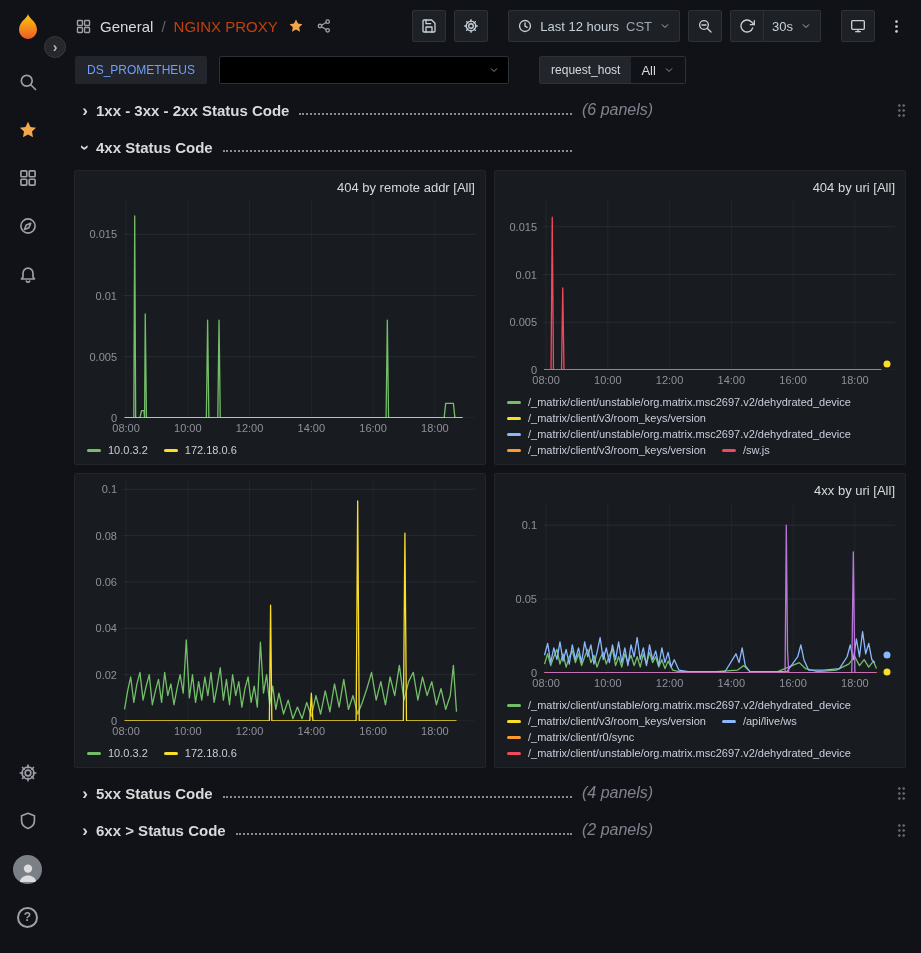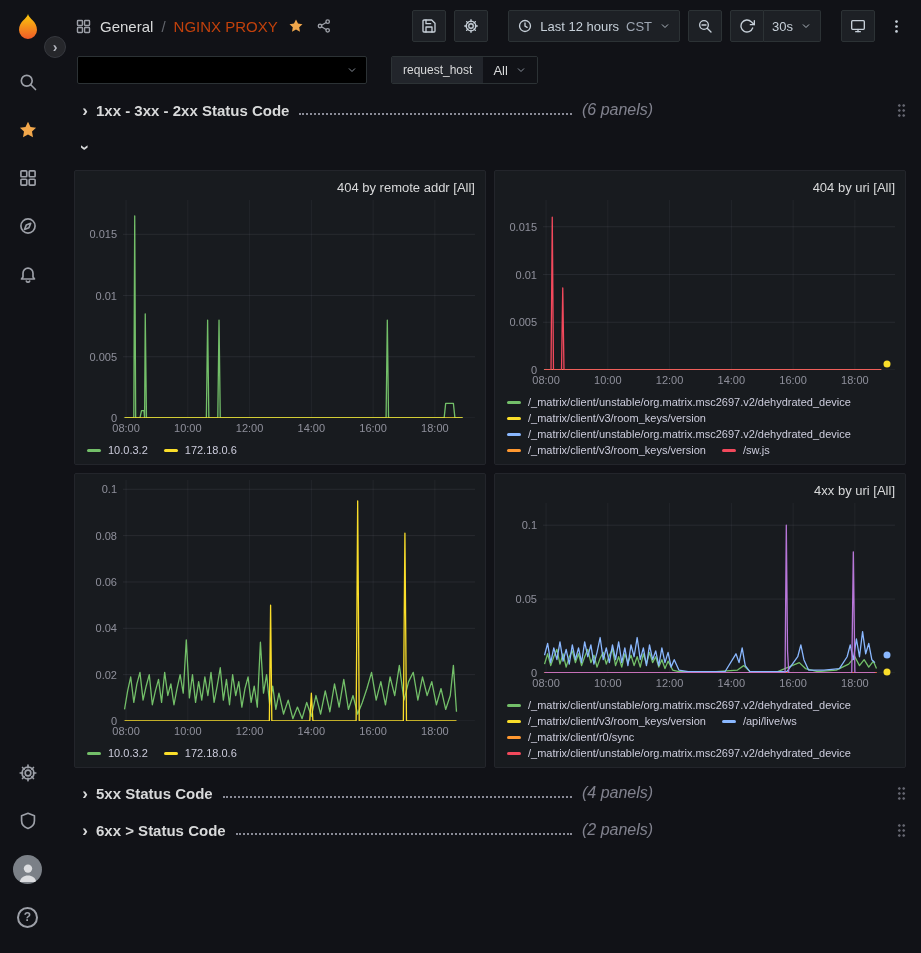--- a/index.html
+++ b/index.html
@@ -40,21 +40,21 @@
   .btn-group .btn:first-child{border-radius:2px 0 0 2px}
   .btn-group .btn:last-child{border-radius:0 2px 2px 0;border-left:none}
   .gap-l{margin-left:12px}
   .icon-stroke{fill:none;stroke:currentColor;stroke-width:2;stroke-linecap:round;stroke-linejoin:round}
   .chev-sm{width:12px !important;height:12px !important;opacity:.85}
 
   
   .var-row{height:36px;display:flex;align-items:center;gap:10px;padding:0 20px}
   .var-label{background:#22252b;color:#6e9fff;font-size:12px;font-weight:500;height:28px;display:flex;align-items:center;padding:0 12px;border-radius:2px;cursor:pointer}
   .var-black{width:290px;height:28px;background:#000;border:1px solid #2c3235;border-radius:2px;display:flex;align-items:center;justify-content:flex-end;padding:0 8px;color:#9fa7b3;cursor:pointer;margin-left:2px}
-  .var-pair{display:flex;height:28px;border:1px solid #2c3235;border-radius:2px;overflow:hidden;margin-left:14px;cursor:pointer}
+  .var-pair{display:flex;height:28px;border:1px solid #2c3235;border-radius:2px;overflow:hidden;margin-left:20px;cursor:pointer}
   .var-pair .k{background:#22252b;color:#d8d9da;font-size:12px;display:flex;align-items:center;padding:0 11px}
   .var-pair .v{background:#111217;color:#d8d9da;font-size:13px;display:flex;align-items:center;gap:7px;padding:0 10px}
   .var-pair .v .chev-sm{color:#9fa7b3}
 
   
   .dash{flex:1;padding:8px 15px 0 19px;overflow:hidden}
   .row-header{display:flex;align-items:center;height:28px;margin-bottom:9px;cursor:pointer}
   .chev{width:22px;flex:0 0 22px;font-size:17px;font-weight:700;color:#d8d9da;display:flex;justify-content:center;line-height:1}
   .chev.open{transform:rotate(90deg)}
   .row-title-wrap{display:flex;align-items:flex-end;width:486px;min-width:0}
@@ -250,20 +250,21 @@
           <svg viewBox="0 0 24 24" fill="currentColor" style="width:17px;height:17px">
               <circle cx="12" cy="5" r="1.9"></circle>
               <circle cx="12" cy="12" r="1.9"></circle>
               <circle cx="12" cy="19" r="1.9"></circle>
             </svg>
         </button>
       </div>
     </header>
 
     <div class="var-row">
+      <span class="var-label">DS_PROMETHEUS</span>
       <span class="var-black">
         <span></span>
         <svg viewBox="0 0 24 24" class="icon-stroke chev-sm">
             <polyline points="6.5 9.5 12 15 17.5 9.5"></polyline>
           </svg>
       </span>
       <span class="var-pair">
         <span class="k">request_host</span>
         <span class="v">
           <span>All</span>
@@ -281,20 +282,24 @@
         <span class="row-title-wrap">
           <span class="row-title">1xx - 3xx - 2xx Status Code</span>
           <span class="dots"></span>
         </span>
         <span class="panel-count">(6 panels)</span>
         <span class="drag-handle"></span>
       </div>
 
       <div class="row-header">
         <span class="chev open">›</span>
+        <span class="row-title-wrap">
+          <span class="row-title">4xx Status Code</span>
+          <span class="dots"></span>
+        </span>
       </div>
 
       <div class="panel-grid">
 
         <section class="panel chart-panel">
           <h2 class="panel-title">404 by remote addr [All]</h2>
           <div class="plot-row">
             <div class="y-axis">
                 <span class="ytick" style="bottom: 0%;">0</span>
                 <span class="ytick" style="bottom: 28.0899%;">0.005</span>

